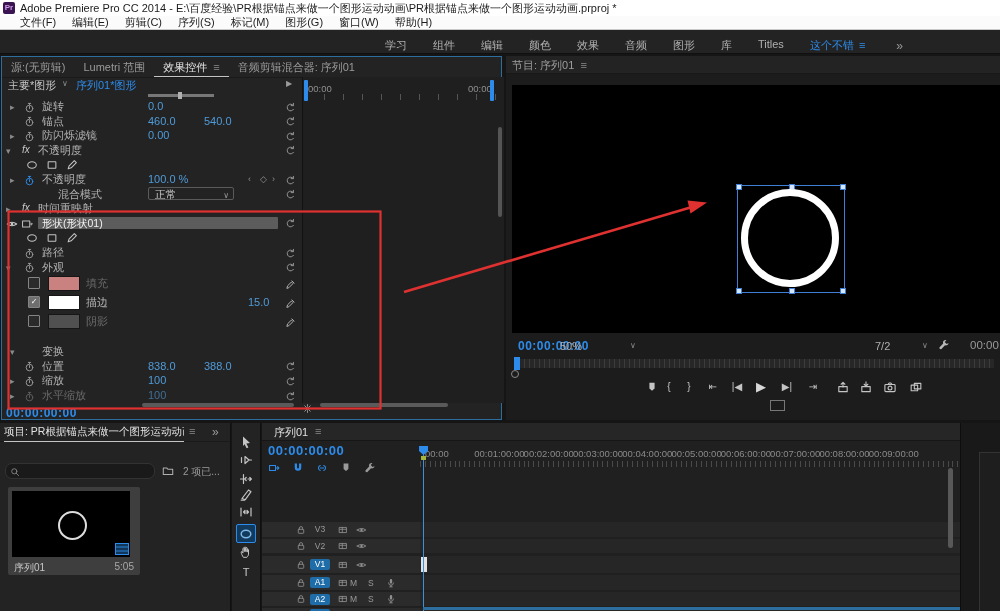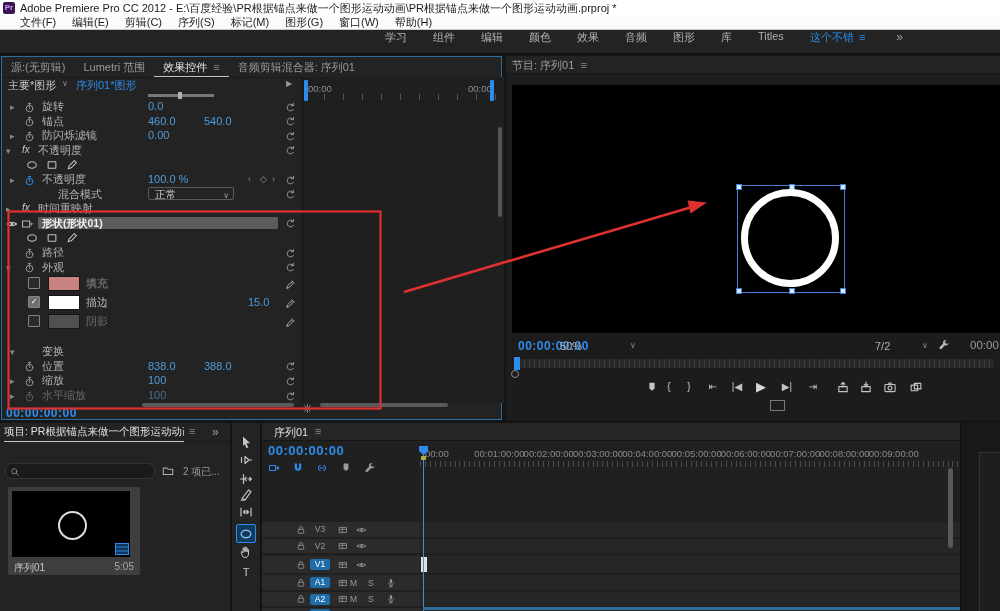--- a/index.html
+++ b/index.html
@@ -11,21 +11,21 @@
 
   
   #titlebar{left:0;top:0;width:1000px;height:16px;background:#ffffff;border-bottom:1px solid #d8d8d8}
   #pr-logo{left:3px;top:2px;width:12px;height:12px;background:#3a1551;color:#cf9bea;font-size:8px;
            font-weight:bold;text-align:center;line-height:12px;border-radius:2px}
   #app-title{left:20px;top:1px;color:#1c1c1c;font-size:11px;white-space:nowrap}
   #menubar{left:0;top:16px;width:1000px;height:14px;background:#fbfbfb;border-bottom:1px solid #c9c9c9;
            display:flex;align-items:center;padding-left:12px;box-sizing:border-box}
   .menu-item{color:#1c1c1c;padding:0 8px;font-size:11px;line-height:13px}
   #workspacebar{left:0;top:30px;width:1000px;height:23px;background:#232323;border-bottom:1px solid #101010;
-                display:flex;align-items:flex-start}
+                display:flex;align-items:flex-end}
   #ws-tabs{display:flex;margin-left:372px}
   .ws-tab{color:#b0b0b0;padding:0 13px;font-size:11px;white-space:nowrap}
   .ws-tab.active{color:#2d8ceb}
   .ws-menu{color:#2d8ceb;margin-left:2px}
   #ws-overflow{color:#9a9a9a;margin-left:18px;font-size:12px}
 
   
   #ec-panel{left:1px;top:56px;width:501px;height:364px;background:#232323;border:1px solid #2e6e9e;box-sizing:border-box}
   #ec-tabs{position:absolute;left:0;top:0;width:100%;height:20px;display:flex;align-items:center;background:#232323;border-bottom:1px solid #1a1a1a}
   .ec-tab{color:#9a9a9a;padding:0 9px;line-height:18px;white-space:nowrap;font-size:11px}
@@ -147,21 +147,21 @@
   #annot-text{position:absolute;left:533px;top:281px;color:#d42626;font-size:18px;font-weight:bold;
               font-family:"Liberation Serif","DejaVu Serif",serif;letter-spacing:1px;white-space:nowrap}
 </style>
 </head>
 <body>
 
 <div id="app">
 
   <div id="titlebar" class="abs">
     <div id="pr-logo" class="abs">Pr</div>
-    <div id="app-title" class="abs">Adobe Premiere Pro CC 2012 - E:\百度经验\PR根据锚点来做一个图形运动动画\PR根据锚点来做一个图形运动动画.prproj *</div>
+    <div id="app-title" class="abs">Adobe Premiere Pro CC 2014 - E:\百度经验\PR根据锚点来做一个图形运动动画\PR根据锚点来做一个图形运动动画.prproj *</div>
   </div>
   <div id="menubar" class="abs">
       <div class="menu-item">文件(F)</div>
       <div class="menu-item">编辑(E)</div>
       <div class="menu-item">剪辑(C)</div>
       <div class="menu-item">序列(S)</div>
       <div class="menu-item">标记(M)</div>
       <div class="menu-item">图形(G)</div>
       <div class="menu-item">窗口(W)</div>
       <div class="menu-item">帮助(H)</div>
@@ -281,21 +281,21 @@
           <span class="rsp-r" style="color: rgb(154, 154, 154);"><svg viewBox="0 0 14 14" width="11" height="11" fill="none" stroke="currentColor" stroke-width="1.2" stroke-linecap="round" stroke-linejoin="round">
               <path d="M10.8 9.3A4.3 4.3 0 1 1 10.4 4.2"></path>
               <path d="M10.7 1.7v2.9H7.8"></path>
             </svg></span>
         </div>
         <div class="ecrow" style="height: 14.6px;">
           <span class="rsp" style="left: 4px; top: 2px; color: rgb(138, 138, 138); font-size: 9px;">▸</span>
           <span class="rsp fxit" style="left: 20px; color: rgb(200, 200, 200);">fx</span>
           <span class="rsp" style="left: 36px; color: rgb(178, 178, 178);">时间重映射</span>
         </div>
-        <div class="ecrow" style="height: 14.6px; font-weight: bold;">
+        <div class="ecrow" style="height: 14.6px;">
           <span class="rsp" style="left: 4px; color: rgb(200, 200, 200);"><svg viewBox="0 0 14 14" width="12" height="12" fill="none" stroke="currentColor" stroke-width="1.2" stroke-linecap="round" stroke-linejoin="round">
               <path d="M1.5 7Q7 3 12.5 7 7 11 1.5 7Z"></path>
               <circle cx="7" cy="7" r="1.5" fill="currentColor" stroke="none"></circle>
             </svg></span>
           <span class="rsp" style="left: 19px; color: rgb(189, 189, 189);"><svg viewBox="0 0 14 14" width="12" height="12" fill="none" stroke="currentColor" stroke-width="1.2" stroke-linecap="round" stroke-linejoin="round">
               <rect x="1.8" y="3.4" width="8.4" height="7.2"></rect>
               <path d="M10.8 7h2M12 5.8 13.2 7 12 8.2" stroke-width="1"></path>
             </svg></span>
           <div class="layerbar">形状(形状01)</div>
           <span class="rsp-r" style="color: rgb(154, 154, 154);"><svg viewBox="0 0 14 14" width="11" height="11" fill="none" stroke="currentColor" stroke-width="1.2" stroke-linecap="round" stroke-linejoin="round">
@@ -330,21 +330,21 @@
           <span class="rsp" style="left: 22px; color: rgb(154, 154, 154);"><svg viewBox="0 0 14 14" width="11" height="11" fill="none" stroke="currentColor" stroke-width="1.2" stroke-linecap="round" stroke-linejoin="round">
               <circle cx="7" cy="8.3" r="4.2"></circle>
               <path d="M7 8.3V5.8M5.5 1.8h3M7 1.8v1.7"></path>
             </svg></span>
           <span class="rsp" style="left: 40px; color: rgb(178, 178, 178);">外观</span>
           <span class="rsp-r" style="color: rgb(154, 154, 154);"><svg viewBox="0 0 14 14" width="11" height="11" fill="none" stroke="currentColor" stroke-width="1.2" stroke-linecap="round" stroke-linejoin="round">
               <path d="M10.8 9.3A4.3 4.3 0 1 1 10.4 4.2"></path>
               <path d="M10.7 1.7v2.9H7.8"></path>
             </svg></span>
         </div>
-        <div class="ecrow" style="height: 19px; font-weight: bold;">
+        <div class="ecrow" style="height: 19px;">
           <div class="chk" style="left: 26px;"></div>
           <div class="swatchbox" style="left: 46px; background: rgb(201, 130, 127);"></div>
           <span class="rsp" style="left: 84px; top: 3px; color: rgb(106, 106, 106);">填充</span>
           <span class="rsp-r" style="top: 3px; color: rgb(184, 184, 184);"><svg viewBox="0 0 14 14" width="11" height="11" fill="none" stroke="currentColor" stroke-width="1.2" stroke-linecap="round" stroke-linejoin="round">
               <path d="M2.5 11.5l.8-2.8 4.8-4.8 2 2-4.8 4.8z"></path>
               <path d="M8.8 2.4l2.8 2.8"></path>
             </svg></span>
         </div>
         <div class="ecrow" style="height: 19px;">
           <div class="chk checked" style="left: 26px;">✓</div>

